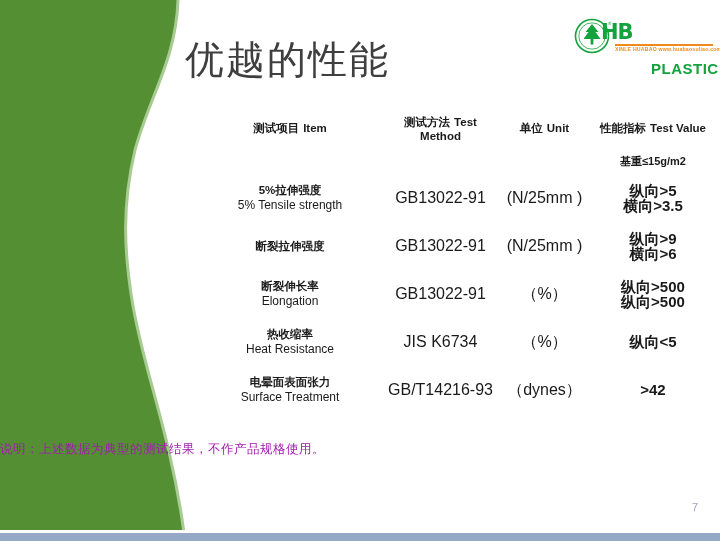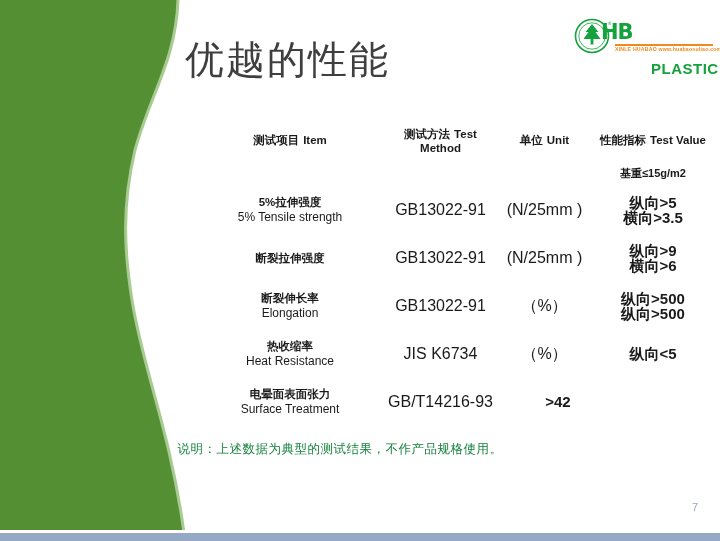--- a/index.html
+++ b/index.html
@@ -27,21 +27,21 @@
   .logo-tree{position:absolute;left:0;top:1px;width:38px;height:36px;}
   .logo-hb{position:absolute;left:28px;top:3px;font-size:21px;font-weight:bold;
            color:#14a23c;font-family:"DejaVu Sans",sans-serif;letter-spacing:-1px;}
   .logo-plastic{position:absolute;left:78px;top:8px;font-size:15px;font-weight:bold;
            color:#14a23c;letter-spacing:0.5px;margin-top:35px;}
   .logo-bar{position:absolute;left:42px;top:27px;width:98px;height:2px;background:#f08a1e;}
   .logo-sub{position:absolute;left:42px;top:29px;font-size:5.2px;color:#f08a1e;
             letter-spacing:0.2px;white-space:nowrap;font-weight:bold;}
 
   
-  .table{position:absolute;left:196px;top:118px;width:518px;}
+  .table{position:absolute;left:196px;top:106px;width:518px;}
   .trow{display:flex;width:100%;}
   .cell{box-sizing:border-box;display:flex;flex-direction:column;
         align-items:center;justify-content:center;text-align:center;color:#1a1a1a;}
   .c1{width:188px;}
   .c2{width:113px;}
   .c3{width:95px;}
   .c4{width:122px;}
 
   .hdr{height:42px;}
   .hdr .cn{font-weight:bold;font-size:11.5px;}
@@ -51,22 +51,22 @@
 
   .prerow{height:26px;}
   .prerow .val{font-weight:bold;font-size:11px;}
 
   .drow{min-height:42px;padding:3px 0;}
   .drow .cn{font-weight:bold;font-size:11.5px;line-height:15px;}
   .drow .en{font-size:12px;line-height:15px;white-space:nowrap;}
   .drow .mono{font-size:16px;}
   .drow .val{font-weight:bold;font-size:15px;line-height:15.5px;}
 
-  .note{position:absolute;left:0;top:441px;width:680px;text-align:center;
-        font-size:12.5px;color:#15803d;letter-spacing:0.5px;}
+  .note{position:absolute;left:0;top:441px;width:680px;text-align:left;
+        font-size:12.5px;color:#a21caf;letter-spacing:0.5px;}
 
   .pagenum{position:absolute;right:22px;top:501px;font-size:11px;color:#9aa7b8;}
 </style>
 </head>
 <body>
 
 <div id="slide">
 
   <svg class="green-shape" viewBox="0 0 210 533" preserveAspectRatio="none">
     <path d="M0,0 L178,0 C176,60 150,95 135,150 C122,205 124,250 132,300
@@ -193,20 +193,23 @@
     </div>
 
     <div class="trow drow">
       <div class="cell c1">
         <div class="cn">电晕面表面张力</div>
         <div class="en">Surface Treatment</div>
       </div>
       <div class="cell c2">
         <div class="mono">GB/T14216-93</div>
       </div>
+      <div class="cell c3">
+        <div class="mono">（dynes）</div>
+      </div>
       <div class="cell c4">
         <div class="val">&gt;42</div>
       </div>
     </div>
 
   </div>
 
   <div class="note">说明：上述数据为典型的测试结果，不作产品规格使用。</div>
   <div class="pagenum">7</div>
 

